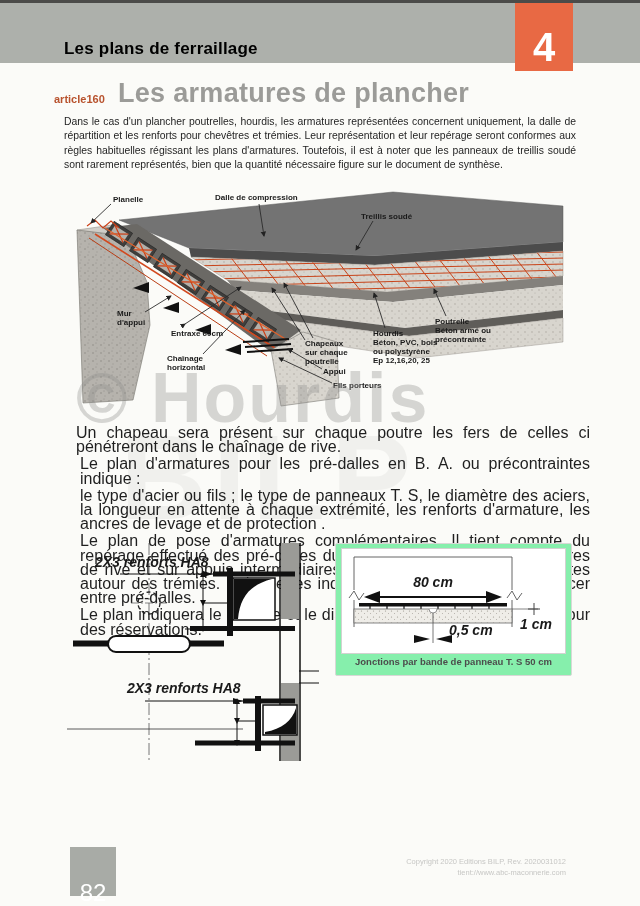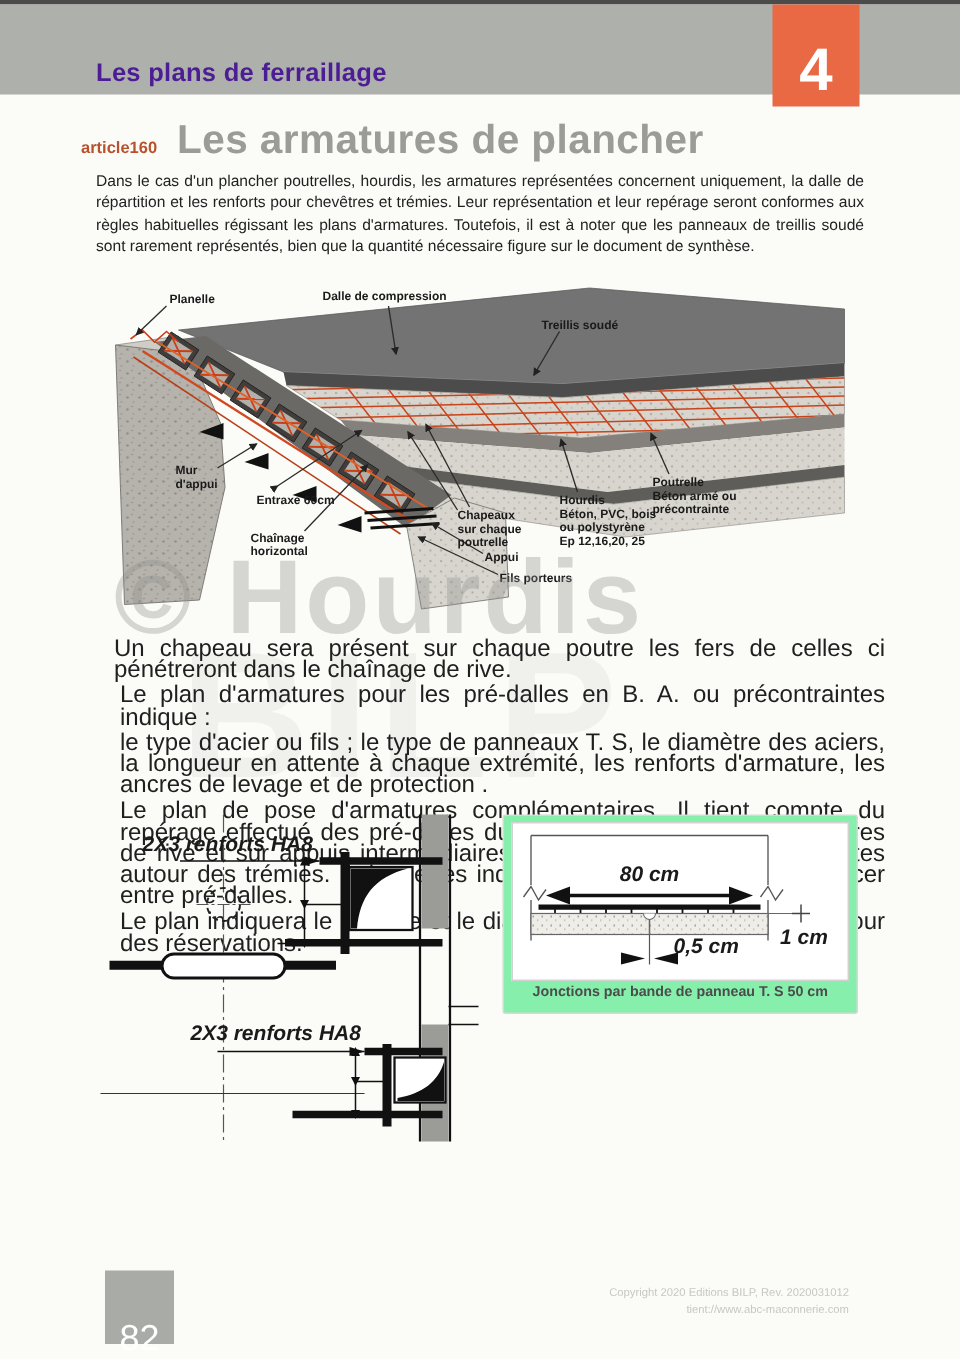--- a/index.html
+++ b/index.html
@@ -1,20 +1,20 @@
 <!DOCTYPE html>
 <html><head>
 <meta charset="utf-8">
 <style>
   html,body{margin:0;padding:0;background:#e8e8e8;}
   .page{position:relative;width:640px;height:906px;background:#fbfbf8;overflow:hidden;
         font-family:"Liberation Sans",sans-serif;margin:0 auto;}
   .topstrip{position:absolute;left:0;top:0;width:640px;height:3px;background:#4b4b49;}
   .headbar{position:absolute;left:0;top:3px;width:640px;height:60px;background:#adb0ab;}
-  .headtitle{position:absolute;left:64px;top:36px;font-size:17px;font-weight:bold;color:#4c1d95;letter-spacing:.2px;}
+  .headtitle{position:absolute;left:64px;top:36px;font-size:17px;font-weight:bold;color:#000000;letter-spacing:.2px;}
   .chapnum{position:absolute;left:515px;top:3px;width:58px;height:68px;background:#e86944;
            display:flex;align-items:flex-end;justify-content:center;}
   .chapnum span{color:#fff;font-size:40px;font-weight:bold;line-height:1;padding-bottom:4px;}
   .articleid{position:absolute;left:54px;top:93px;font-size:11px;font-weight:bold;color:#b8522d;}
   .bigtitle{position:absolute;left:118px;top:78px;font-size:27px;font-weight:bold;color:#9b9b98;letter-spacing:.3px;}
   .intro{position:absolute;left:64px;top:115px;width:512px;font-size:10.4px;line-height:14.3px;
          color:#1f1f1f;text-align:justify;}
   .bodytxt{position:absolute;left:76px;top:426px;width:514px;font-size:16px;line-height:14.2px;
            color:#1f1f1f;text-align:justify;}
   .bodytxt p{margin:0 0 3px 0;}

